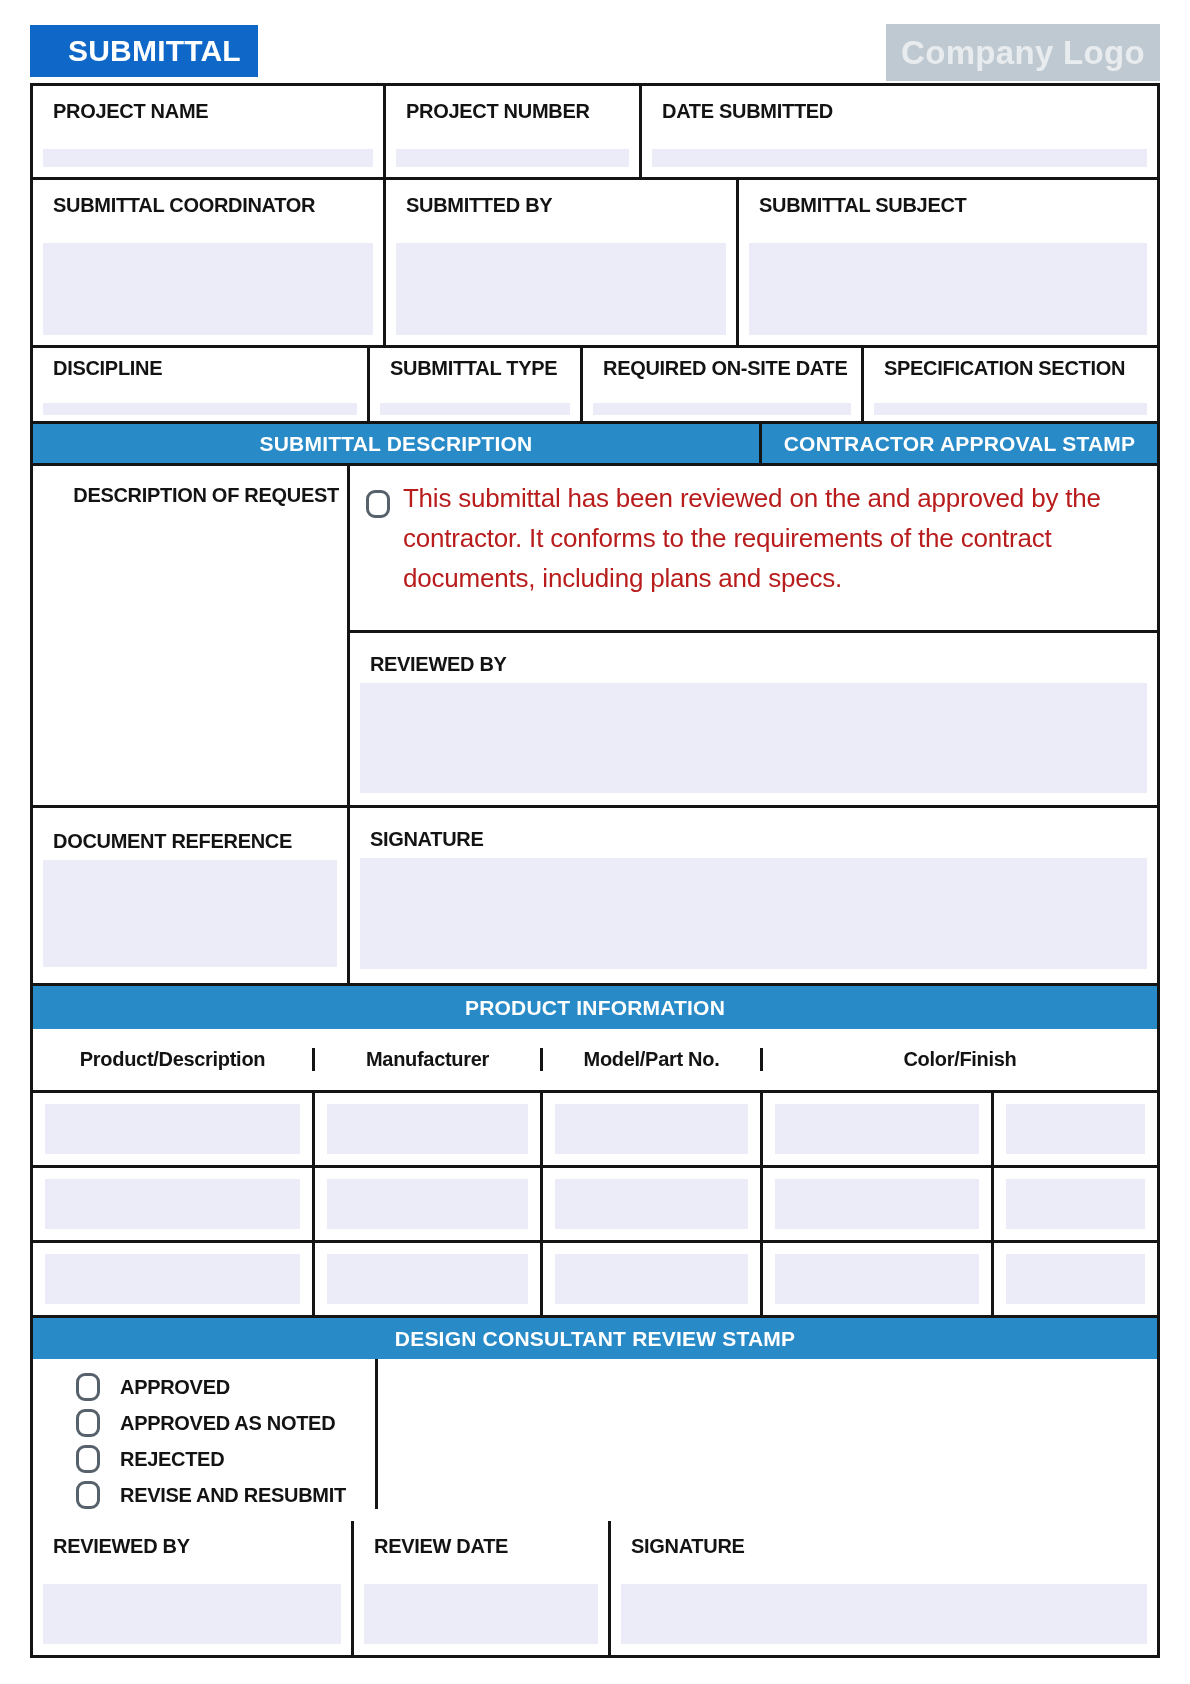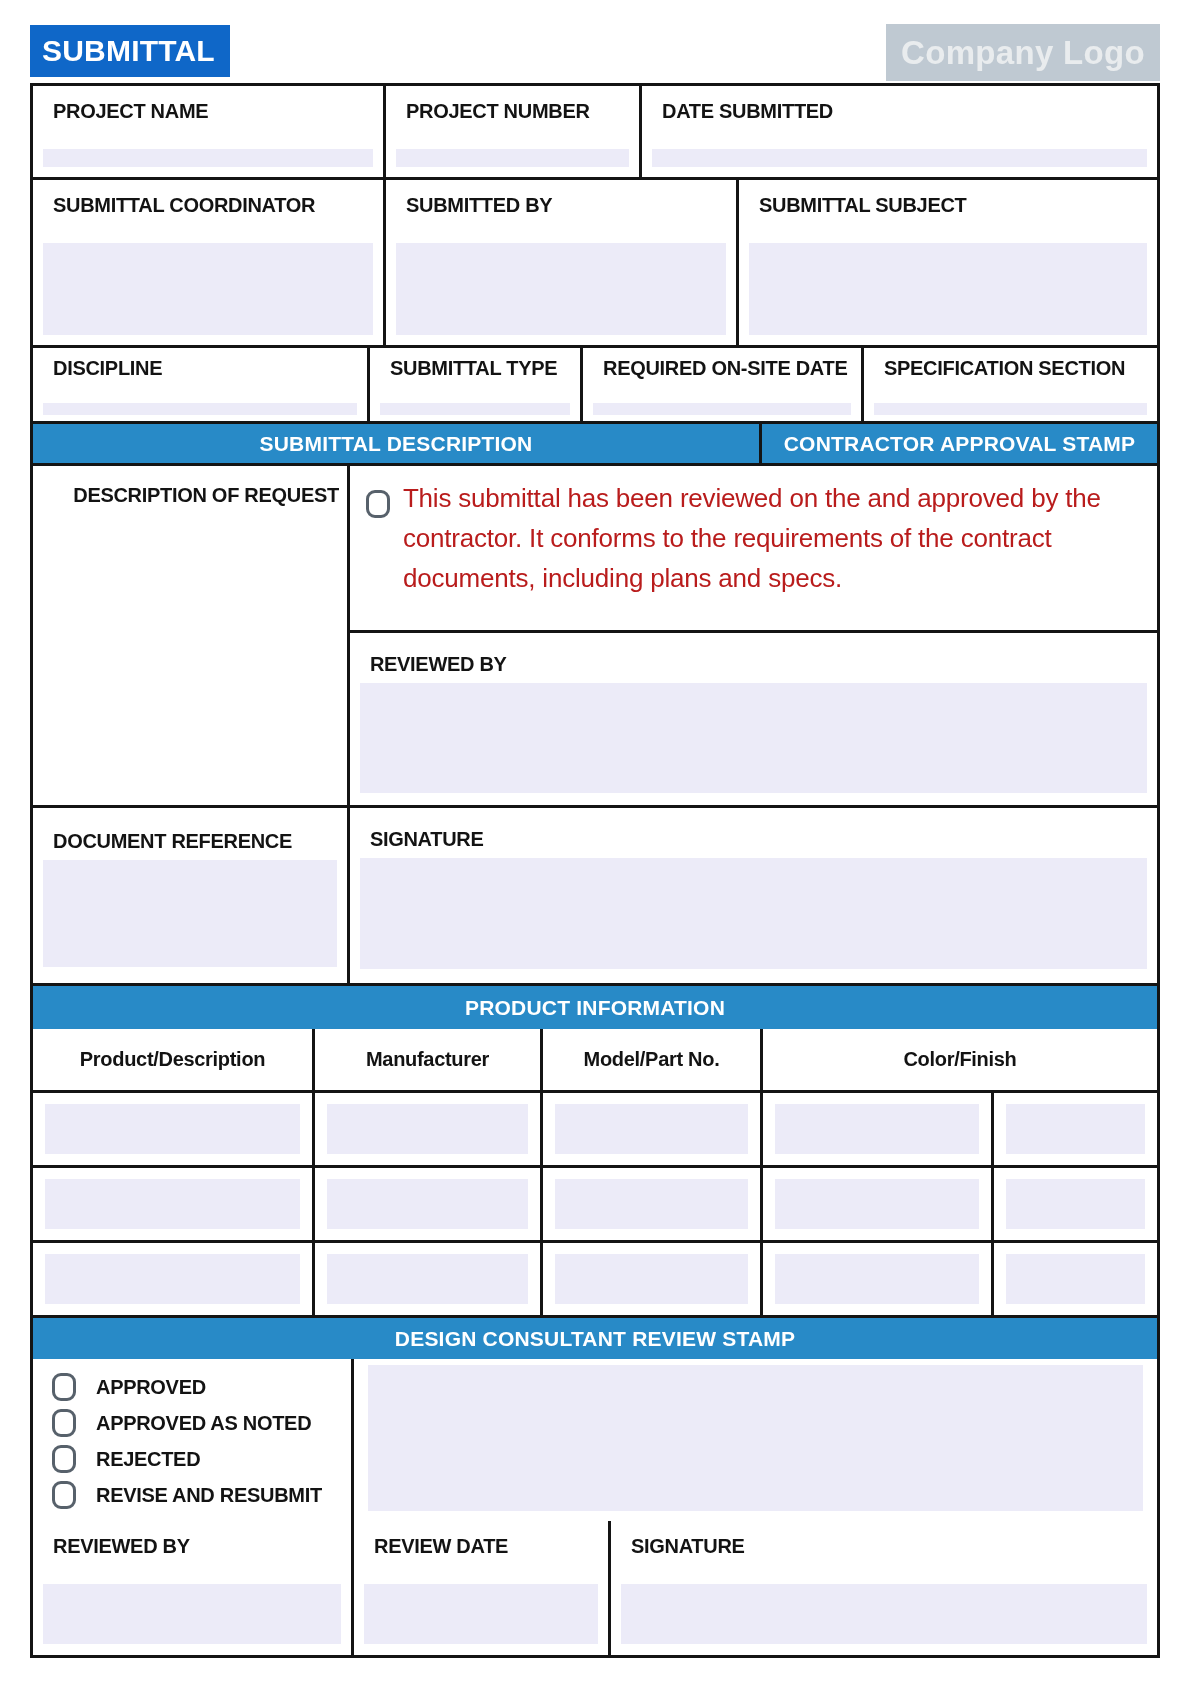--- a/index.html
+++ b/index.html
@@ -1,21 +1,21 @@
 <!DOCTYPE html>
 <html><head>
 <meta charset="utf-8">
 <style>
   html,body{margin:0;padding:0;background:#ffffff;}
   .page{position:relative;width:1190px;height:1684px;background:#ffffff;
         font-family:"Liberation Sans","DejaVu Sans",sans-serif;color:#131313;overflow:hidden;}
 
   
-  .title-box{position:absolute;left:30px;top:25px;width:200px;height:52px;background:#0F67C8;
-             color:#ffffff;font-size:30px;font-weight:700;line-height:52px;padding-left:12px;
+  .title-box{position:absolute;left:30px;top:25px;width:228px;height:52px;background:#0F67C8;
+             color:#ffffff;font-size:30px;font-weight:700;line-height:52px;padding-left:38px;
              box-sizing:border-box;letter-spacing:0.2px;}
   .logo-box{position:absolute;left:886px;top:24px;width:274px;height:57px;background:#BFC9D2;
             color:#E9ECEE;font-size:33px;font-weight:700;line-height:57px;text-align:center;
             letter-spacing:0.3px;}
 
   
   .form{position:absolute;left:30px;top:83px;width:1130px;height:1575px;border:3px solid #141414;
         box-sizing:border-box;display:flex;flex-direction:column;}
   .row{display:flex;flex-direction:row;border-bottom:3px solid #141414;box-sizing:border-box;}
   .row.last{border-bottom:none;}
@@ -61,28 +61,28 @@
   .stamp-para .cb{margin-top:16px;margin-right:13px;}
   .stamp-text{font-size:26px;line-height:40px;color:#b91c1c;padding-top:4px;letter-spacing:-0.2px;}
   .stamp-mid{height:175px;box-sizing:border-box;border-bottom:3px solid #141414;display:flex;
              flex-direction:column;}
   .stamp-mid .lbl,.stamp-bot .lbl{margin-top:18px;}
   .stamp-mid .fld{margin-bottom:12px;}
   .stamp-bot{flex:1 1 auto;display:flex;flex-direction:column;}
   .stamp-bot .fld{margin-bottom:14px;}
 
   
-  .thead{height:64px;}
+  .thead{height:64px;align-items:center;}
   .thead .cell{justify-content:center;}
   .th{font-size:20px;font-weight:700;letter-spacing:-0.3px;text-align:center;white-space:nowrap;}
   .trow{height:75px;}
   .trow .fld{margin:11px 12px;}
 
   
-  .design-body{height:162px;display:flex;flex-direction:row;}
+  .design-body{height:162px;display:flex;flex-direction:column;margin-left:24px;}
   .opt-col{width:321px;box-sizing:border-box;border-right:3px solid #141414;display:flex;
            flex-direction:column;padding:14px 0 0 19px;gap:8px;}
   .opt{display:flex;flex-direction:row;align-items:center;height:28px;flex:0 0 auto;}
   .opt .cb{margin-right:20px;}
   .opt-lbl{font-size:20px;font-weight:700;letter-spacing:-0.3px;white-space:nowrap;}
   .comments-col{flex:1 1 auto;display:flex;flex-direction:column;}
   .comments-col .lbl{margin:12px 8px 0 26px;}
   .comments-col .fld{margin:6px 14px 10px 14px;}
 
   

